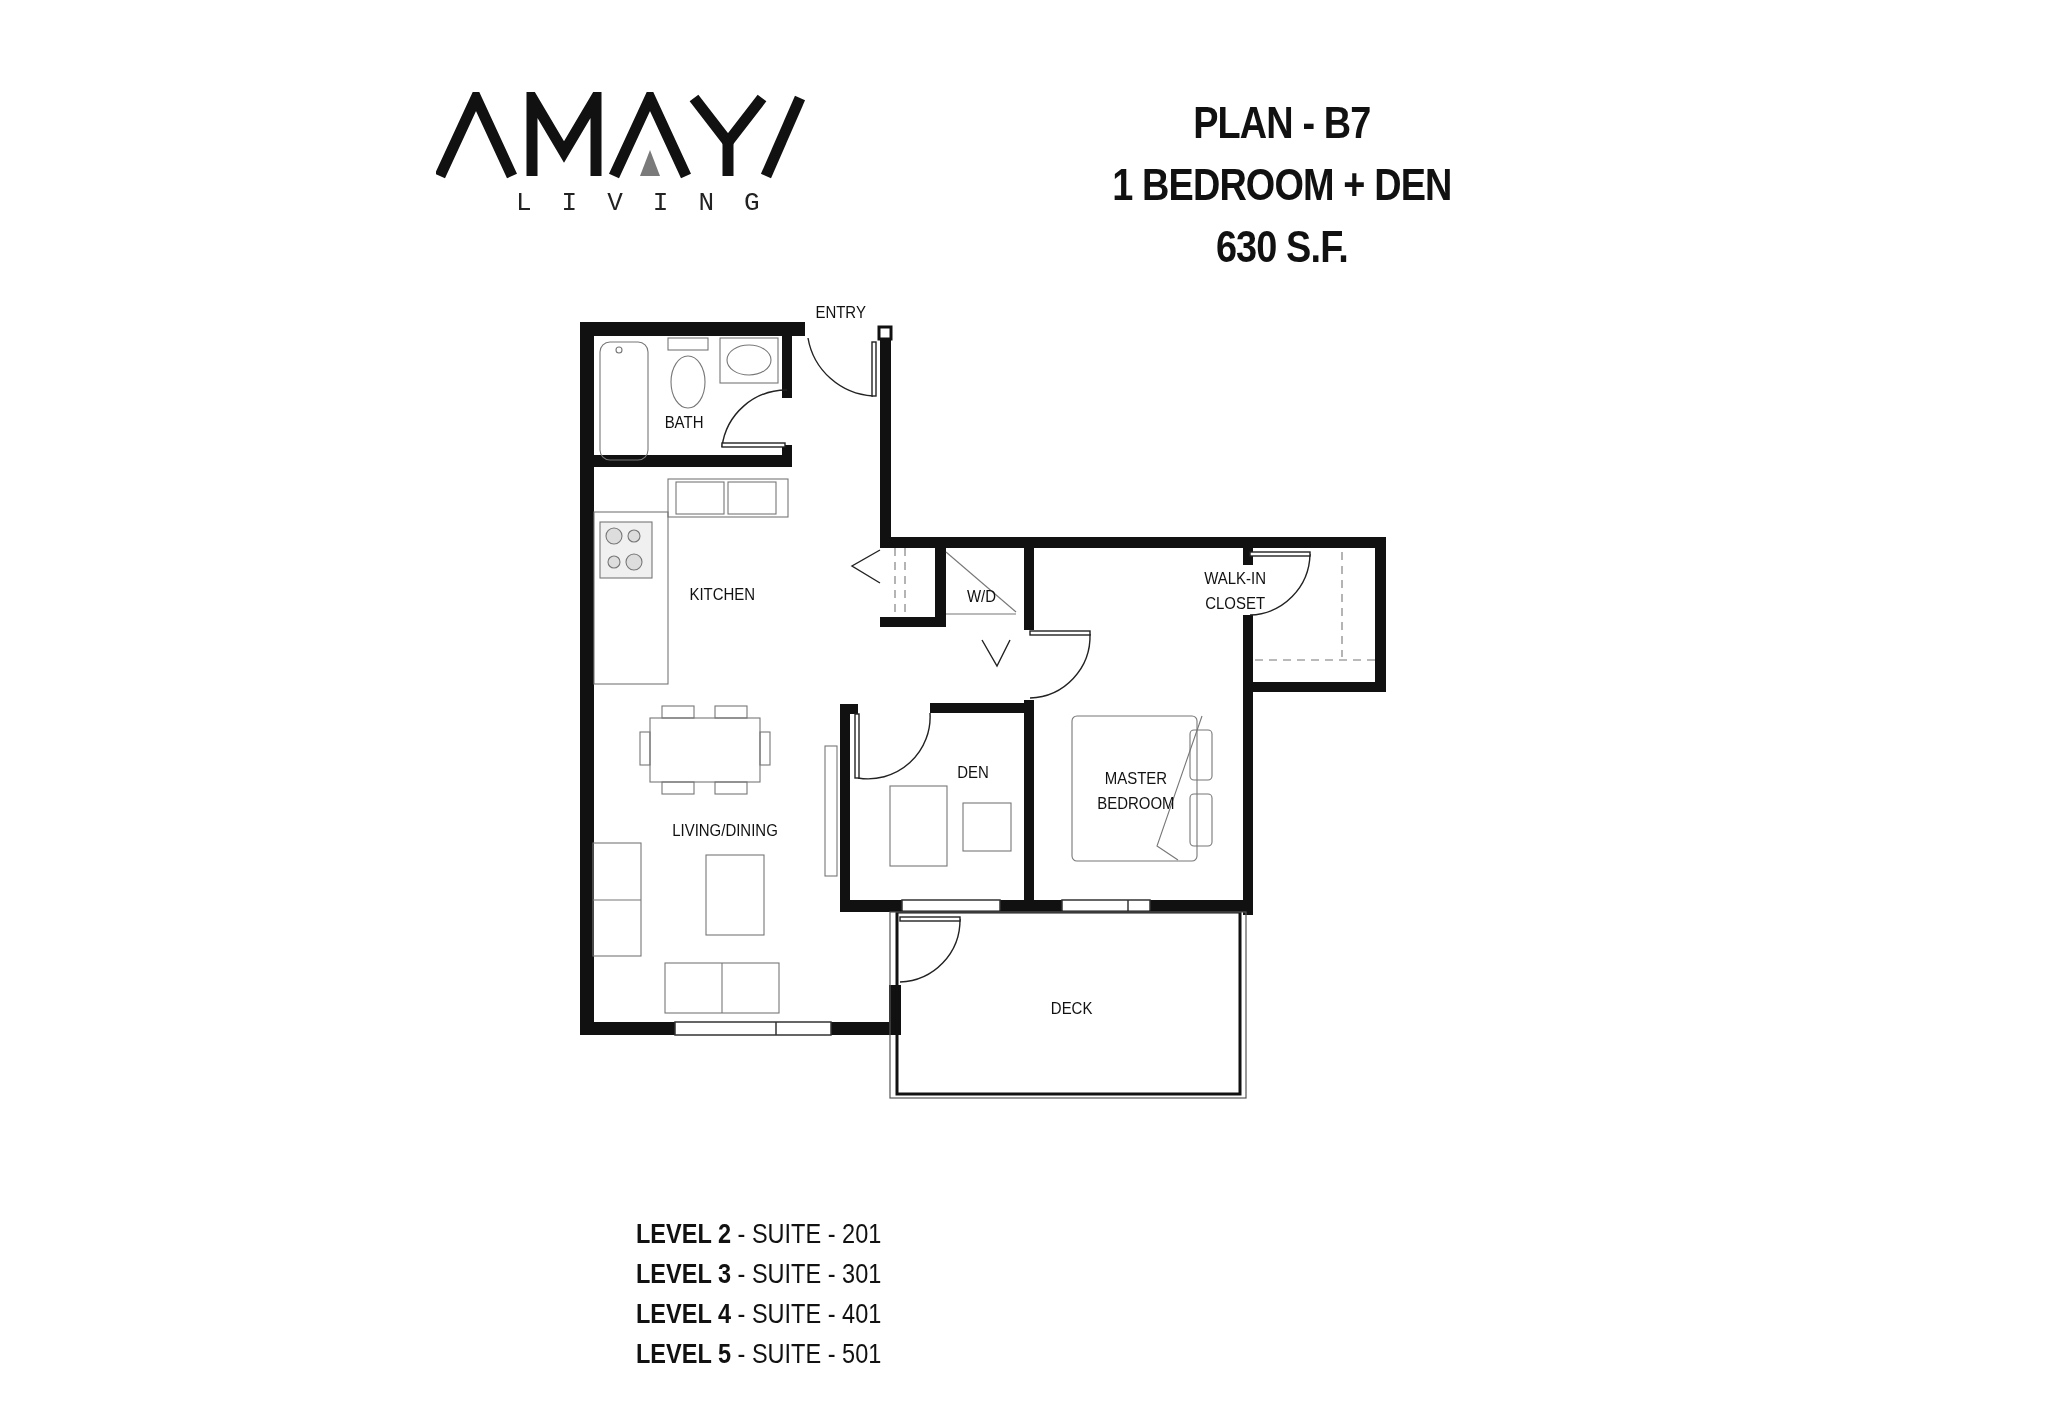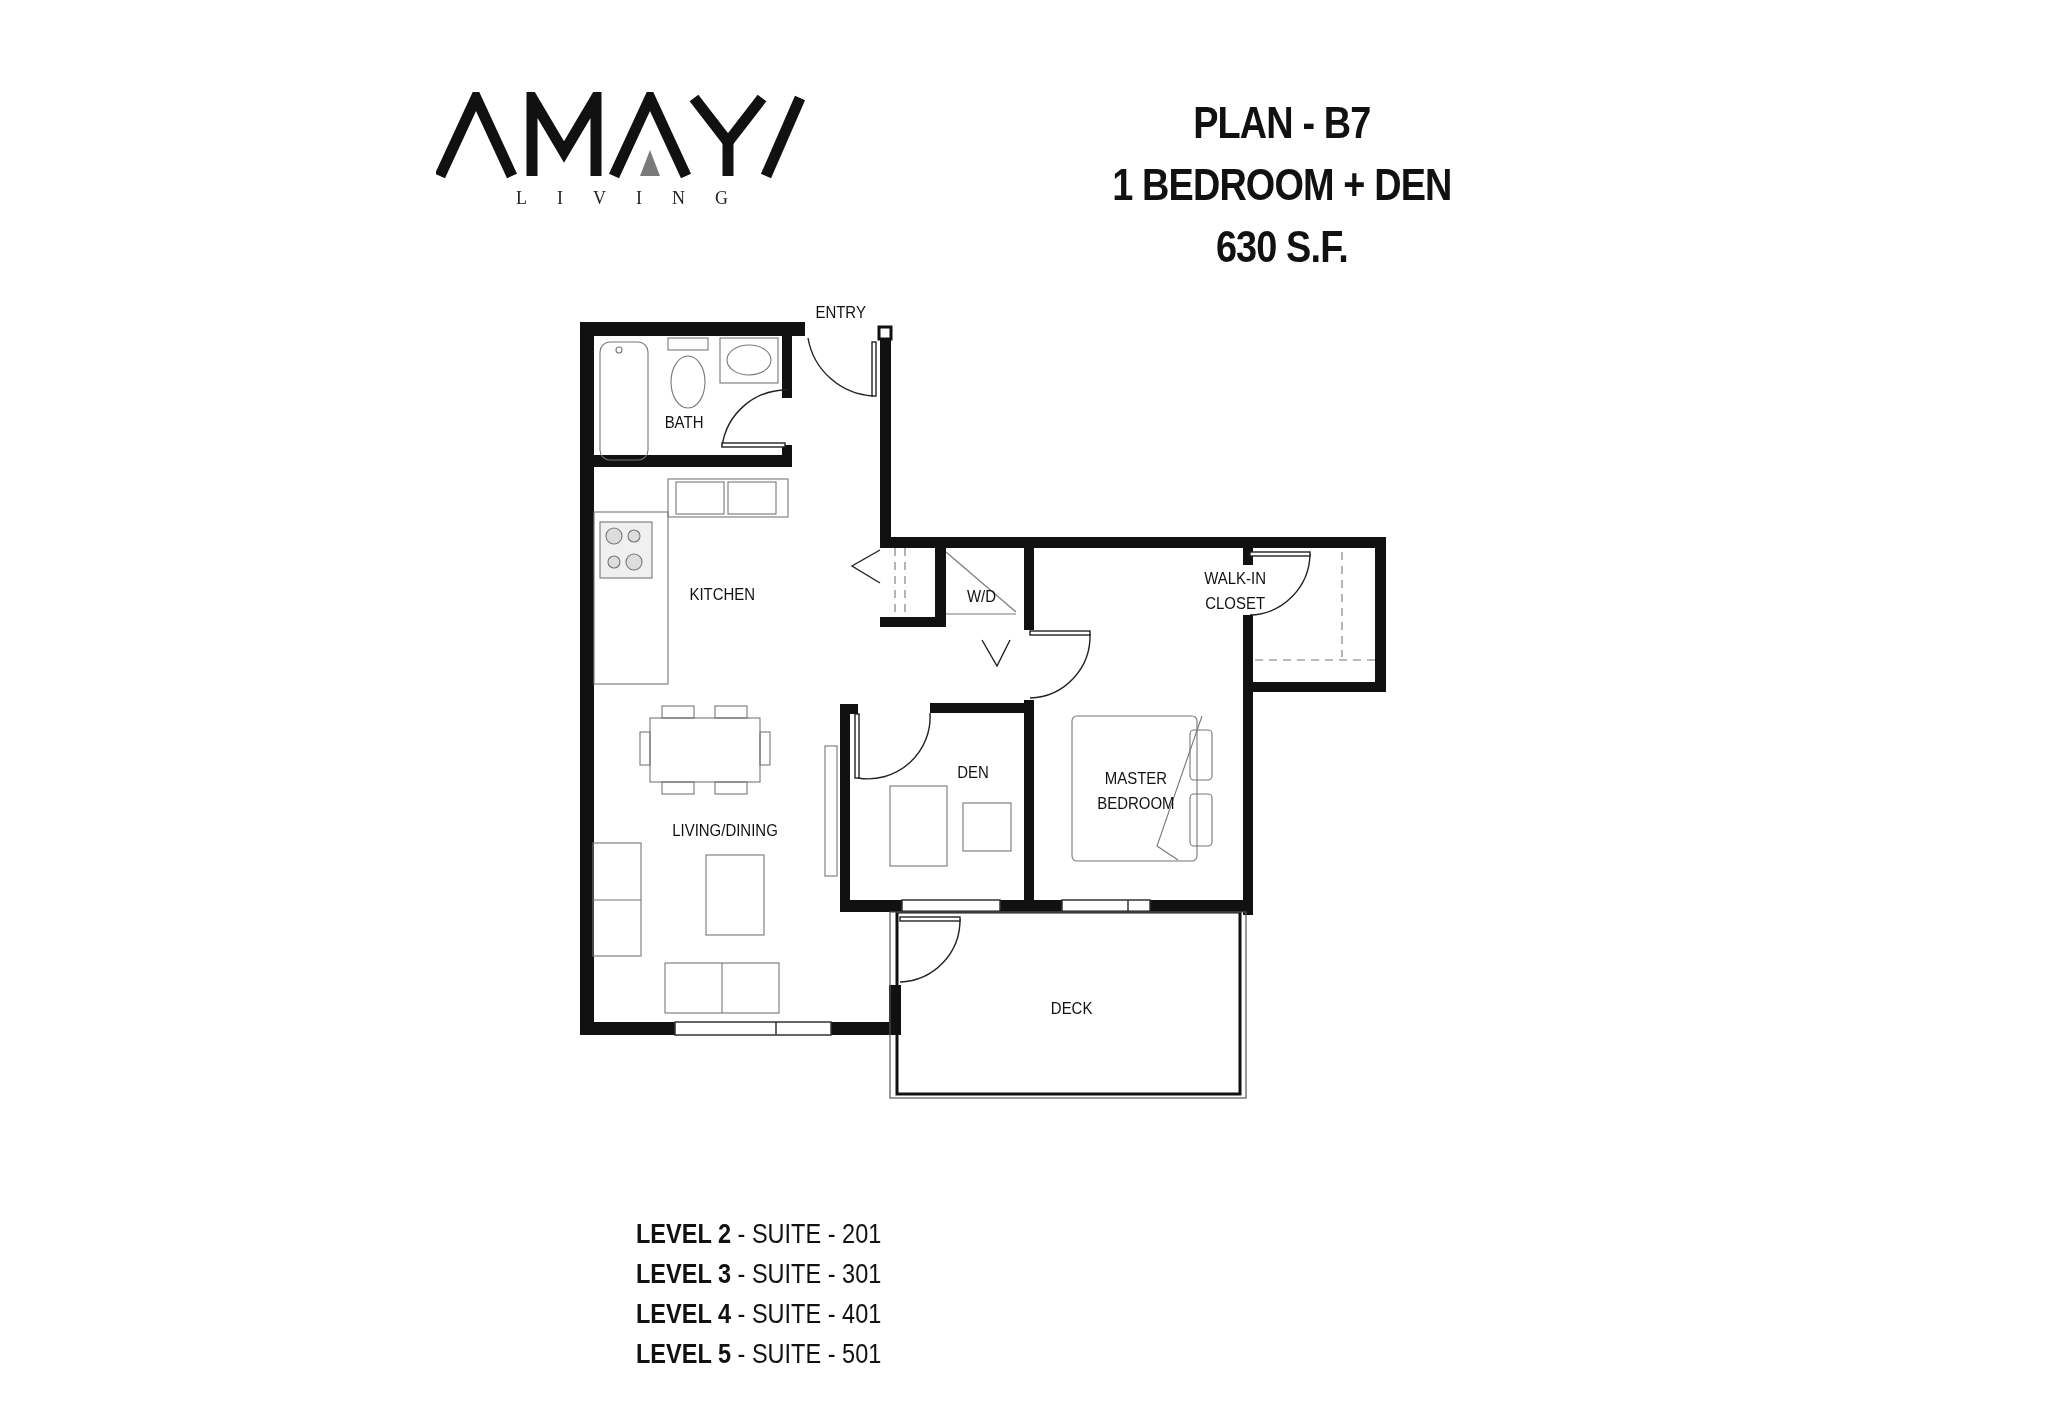--- a/index.html
+++ b/index.html
@@ -1,20 +1,20 @@
 <!DOCTYPE html>
 <html><head>
 <meta charset="utf-8">
 <style>
   html, body { margin:0; padding:0; background:#ffffff; }
   body { width:2048px; height:1416px; position:relative; overflow:hidden;
          font-family:"Liberation Sans", sans-serif; color:#111; }
   .logo { position:absolute; left:436px; top:92px; width:370px; height:120px; }
-  .logo-sub { position:absolute; left:80px; top:96px; font-family:Liberation Serif, serif;
-              font-size:18px; letter-spacing:30px; color:#222; font-weight:300; }
+  .logo-sub { position:absolute; left:80px; top:96px; font-family:Liberation Mono, monospace;
+              font-size:26px; letter-spacing:30px; color:#222; font-weight:300; }
   .title-block { position:absolute; right:596px; top:92px; text-align:center; }
   .title-line { font-family:"Liberation Sans", sans-serif; font-weight:700; font-size:44px;
                 line-height:62px; color:#111; letter-spacing:-1px;
                 transform:scaleX(0.86); transform-origin:right center; }
   .plan { position:absolute; left:0; top:0; }
   .room-label { position:absolute; font-family:"Liberation Sans", sans-serif; font-size:17px;
                 color:#111; text-align:center; line-height:25px; transform:scaleX(0.88);
                 white-space:nowrap; }
   .suites { position:absolute; left:636px; top:1214px; }
   .suite-row { font-family:"Liberation Sans", sans-serif; font-size:28px; line-height:40px;

